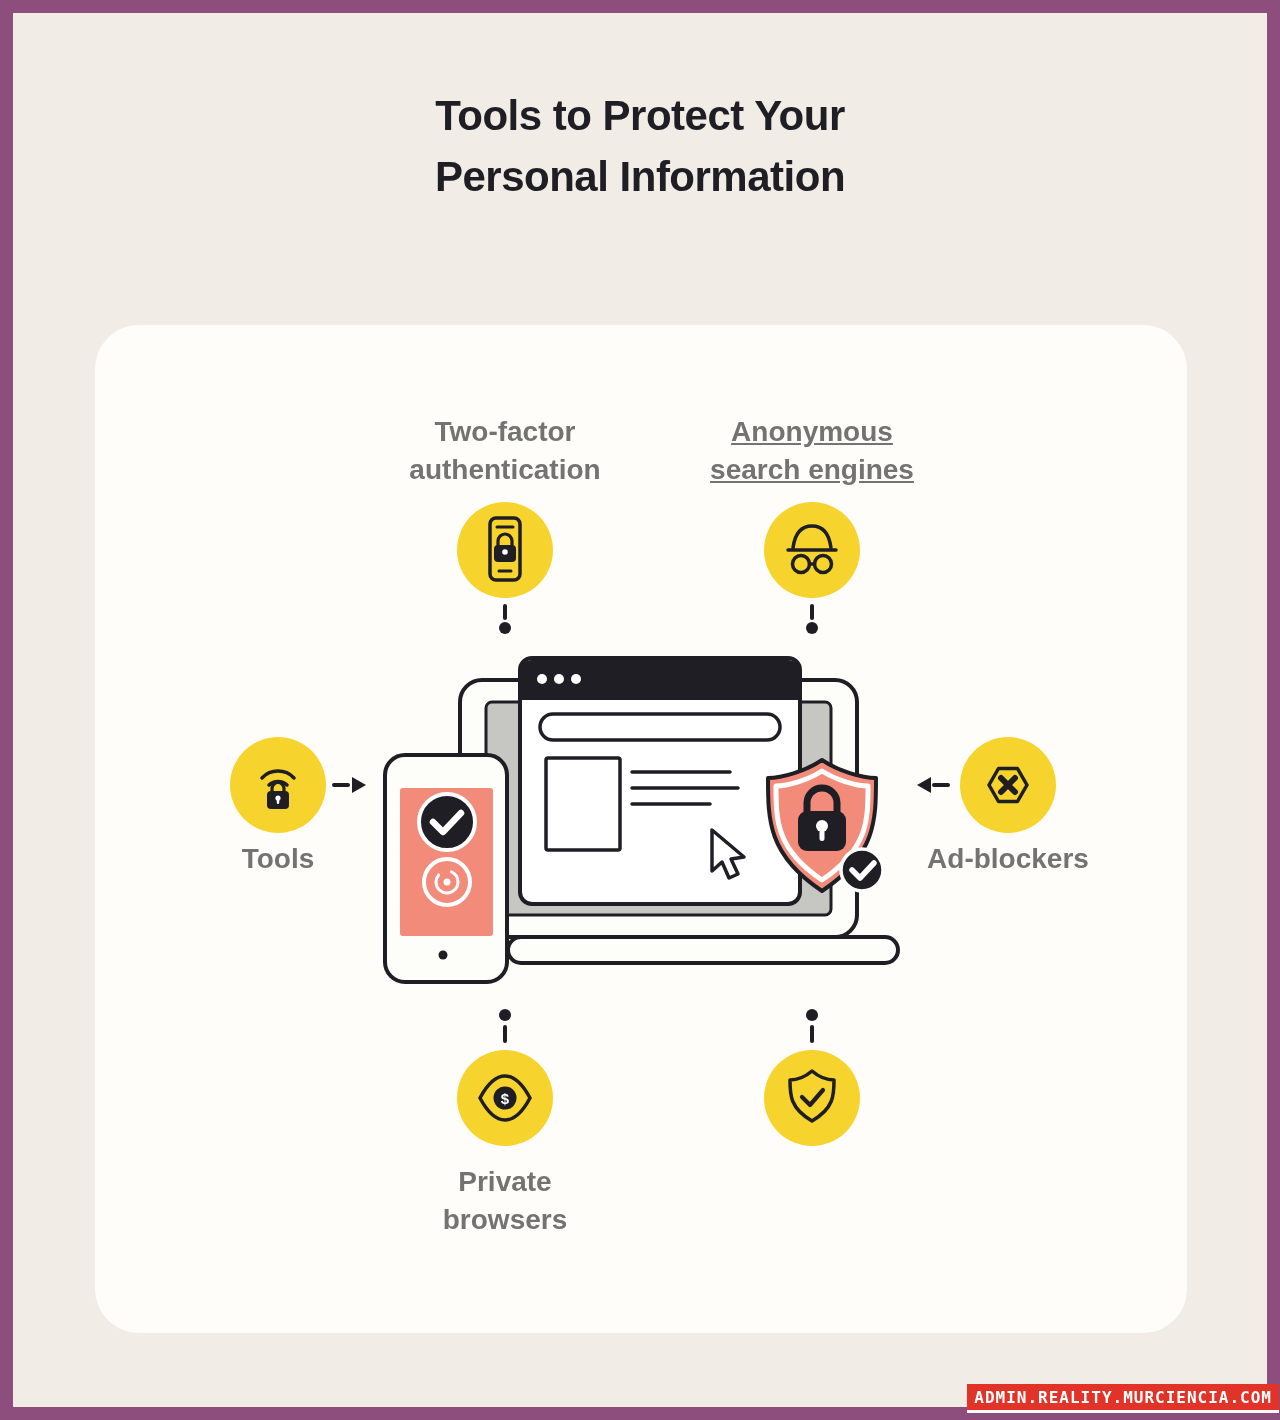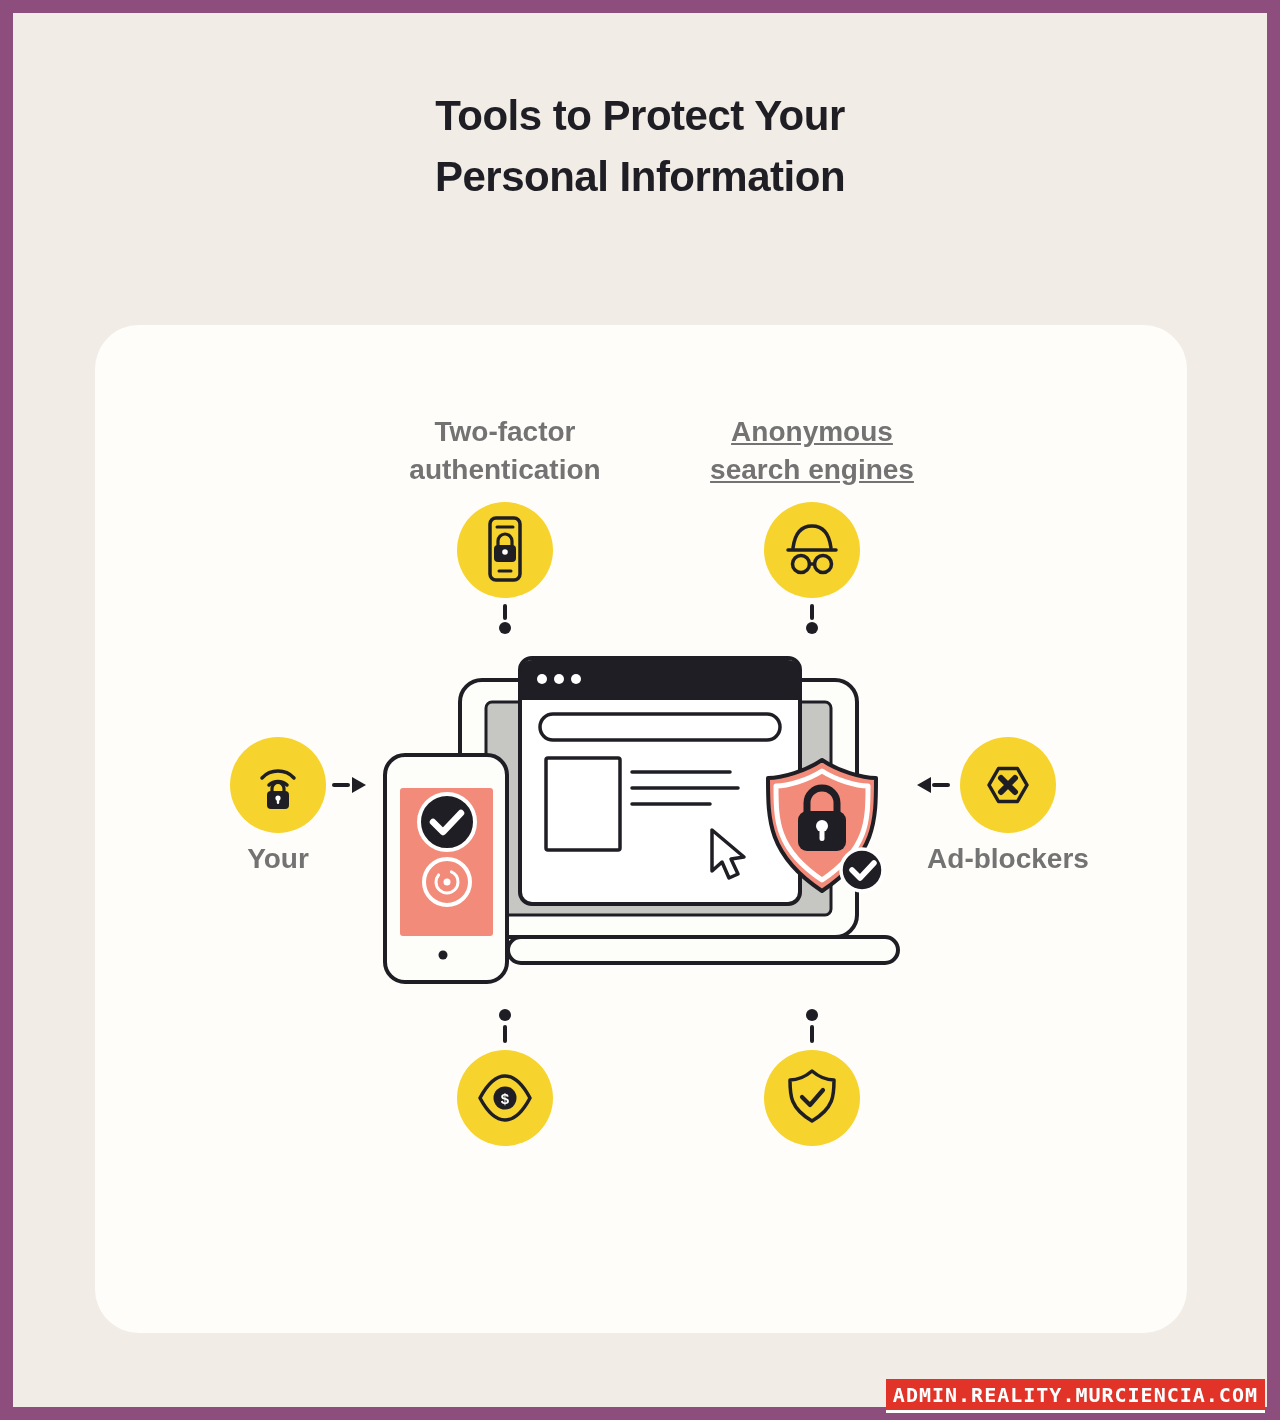--- a/index.html
+++ b/index.html
@@ -19,21 +19,21 @@
   .title{position:absolute;top:86px;left:0;width:100%;text-align:center;font-size:42px;font-weight:800;letter-spacing:-0.5px;line-height:1.45;color:var(--ink);white-space:pre-line;}
   .card{position:absolute;left:95px;top:325px;width:1092px;height:1008px;background:var(--card);border-radius:44px;}
   .label{position:absolute;width:300px;text-align:center;font-size:28px;font-weight:600;line-height:1.36;color:#737373;white-space:pre-line;}
   .badge{position:absolute;width:96px;height:96px;border-radius:50%;background:var(--accent-yellow);display:flex;align-items:center;justify-content:center;}
   .vline{position:absolute;width:4px;background:var(--ink);border-radius:2px;}
   .hline{position:absolute;height:4px;background:var(--ink);border-radius:2px;}
   .dot{position:absolute;width:12px;height:12px;border-radius:50%;background:var(--ink);}
   .arrow-r{position:absolute;width:0;height:0;border-top:8px solid transparent;border-bottom:8px solid transparent;border-left:14px solid var(--ink);}
   .arrow-l{position:absolute;width:0;height:0;border-top:8px solid transparent;border-bottom:8px solid transparent;border-right:14px solid var(--ink);}
   .illustration{position:absolute;left:275px;top:325px;width:540px;height:340px;}
-  .watermark{position:absolute;right:15px;bottom:7px;background:var(--watermark-bg);color:var(--watermark-text);font-family:"DejaVu Sans Mono",monospace;font-size:20px;font-weight:bold;letter-spacing:1px;padding:4px 7px 3px;border-bottom:3px solid #fff;z-index:60;text-align:center;}
+  .watermark{position:absolute;right:1px;bottom:7px;background:var(--watermark-bg);color:var(--watermark-text);font-family:"DejaVu Sans Mono",monospace;font-size:16px;font-weight:bold;letter-spacing:1px;padding:4px 7px 3px;border-bottom:3px solid #fff;z-index:60;text-align:center;}
   
   .lab-2fa{left:260px;top:88px;}   .bdg-2fa{left:362px;top:177px;}
   .vl-2fa{left:408px;top:279px;height:16px;} .dt-2fa{left:404px;top:297px;}
   
   .lab-anon{left:567px;top:88px;text-decoration:underline;}  .bdg-anon{left:669px;top:177px;}
   .vl-anon{left:715px;top:279px;height:16px;} .dt-anon{left:711px;top:297px;}
   
   .bdg-vpn{left:135px;top:412px;}  .lab-vpn{left:33px;top:515px;}
   .hl-vpn{left:237px;top:458px;width:18px;} .ar-vpn{left:257px;top:452px;}
   
@@ -97,21 +97,21 @@
     <div class="badge bdg-vpn">
       <svg width="96" height="96" viewBox="0 0 96 96">
         <path class="sk" d="M32,41 a22,22 0 0 1 32,0" stroke-width="3.5"></path>
         <path class="sk" d="M39,48 a13,13 0 0 1 18,0" stroke-width="3.5"></path>
         <path class="sk" d="M42,55 v-3.5 a6,6 0 0 1 12,0 v3.5" stroke-width="3.2"></path>
         <rect class="fi" x="37" y="54" width="22" height="18" rx="4"></rect>
         <circle class="fw" cx="48" cy="61" r="2.6"></circle>
         <rect class="fw" x="46.8" y="62" width="2.4" height="5" rx="1.2"></rect>
       </svg>
     </div>
-    <div class="label lab-vpn">Your</div>
+    <div class="label lab-vpn">Tools</div>
     <div class="hline hl-vpn"></div>
     <div class="arrow-r ar-vpn"></div>
 
     <div class="badge bdg-adb">
       <svg width="96" height="96" viewBox="0 0 96 96">
         <path class="sk" d="M29,48 L38.5,31.5 L57.5,31.5 L67,48 L57.5,64.5 L38.5,64.5 Z" stroke-width="3.5"></path>
         <path class="sk" d="M41,41 L55,55 M55,41 L41,55" stroke-width="6"></path>
       </svg>
     </div>
     <div class="label lab-adb">Ad-blockers</div>
@@ -120,20 +120,22 @@
 
     <div class="dot dt-priv"></div>
     <div class="vline vl-priv"></div>
     <div class="badge bdg-priv">
       <svg width="96" height="96" viewBox="0 0 96 96">
         <path class="sk" d="M23,48 C31,33 40,26 48,26 C56,26 65,33 73,48 C65,63 56,70 48,70 C40,70 31,63 23,48 Z" stroke-width="3.5"></path>
         <circle class="fi" cx="48" cy="48" r="11.5"></circle>
         <text x="48" y="53.5" text-anchor="middle" font-size="15" font-weight="bold" fill="#ffffff">$</text>
       </svg>
     </div>
+    <div class="label lab-priv">Private
+browsers</div>
 
     <div class="dot dt-av"></div>
     <div class="vline vl-av"></div>
     <div class="badge bdg-av">
       <svg width="96" height="96" viewBox="0 0 96 96">
         <path class="sk" d="M48,21 C55,27 64,30 70,30 C70,45 70,58 48,71 C26,58 26,45 26,30 C32,30 41,27 48,21 Z" stroke-width="3.5"></path>
         <path class="sk" d="M38,47 L46,55 L59,40" stroke-width="4.2"></path>
       </svg>
     </div>
 

